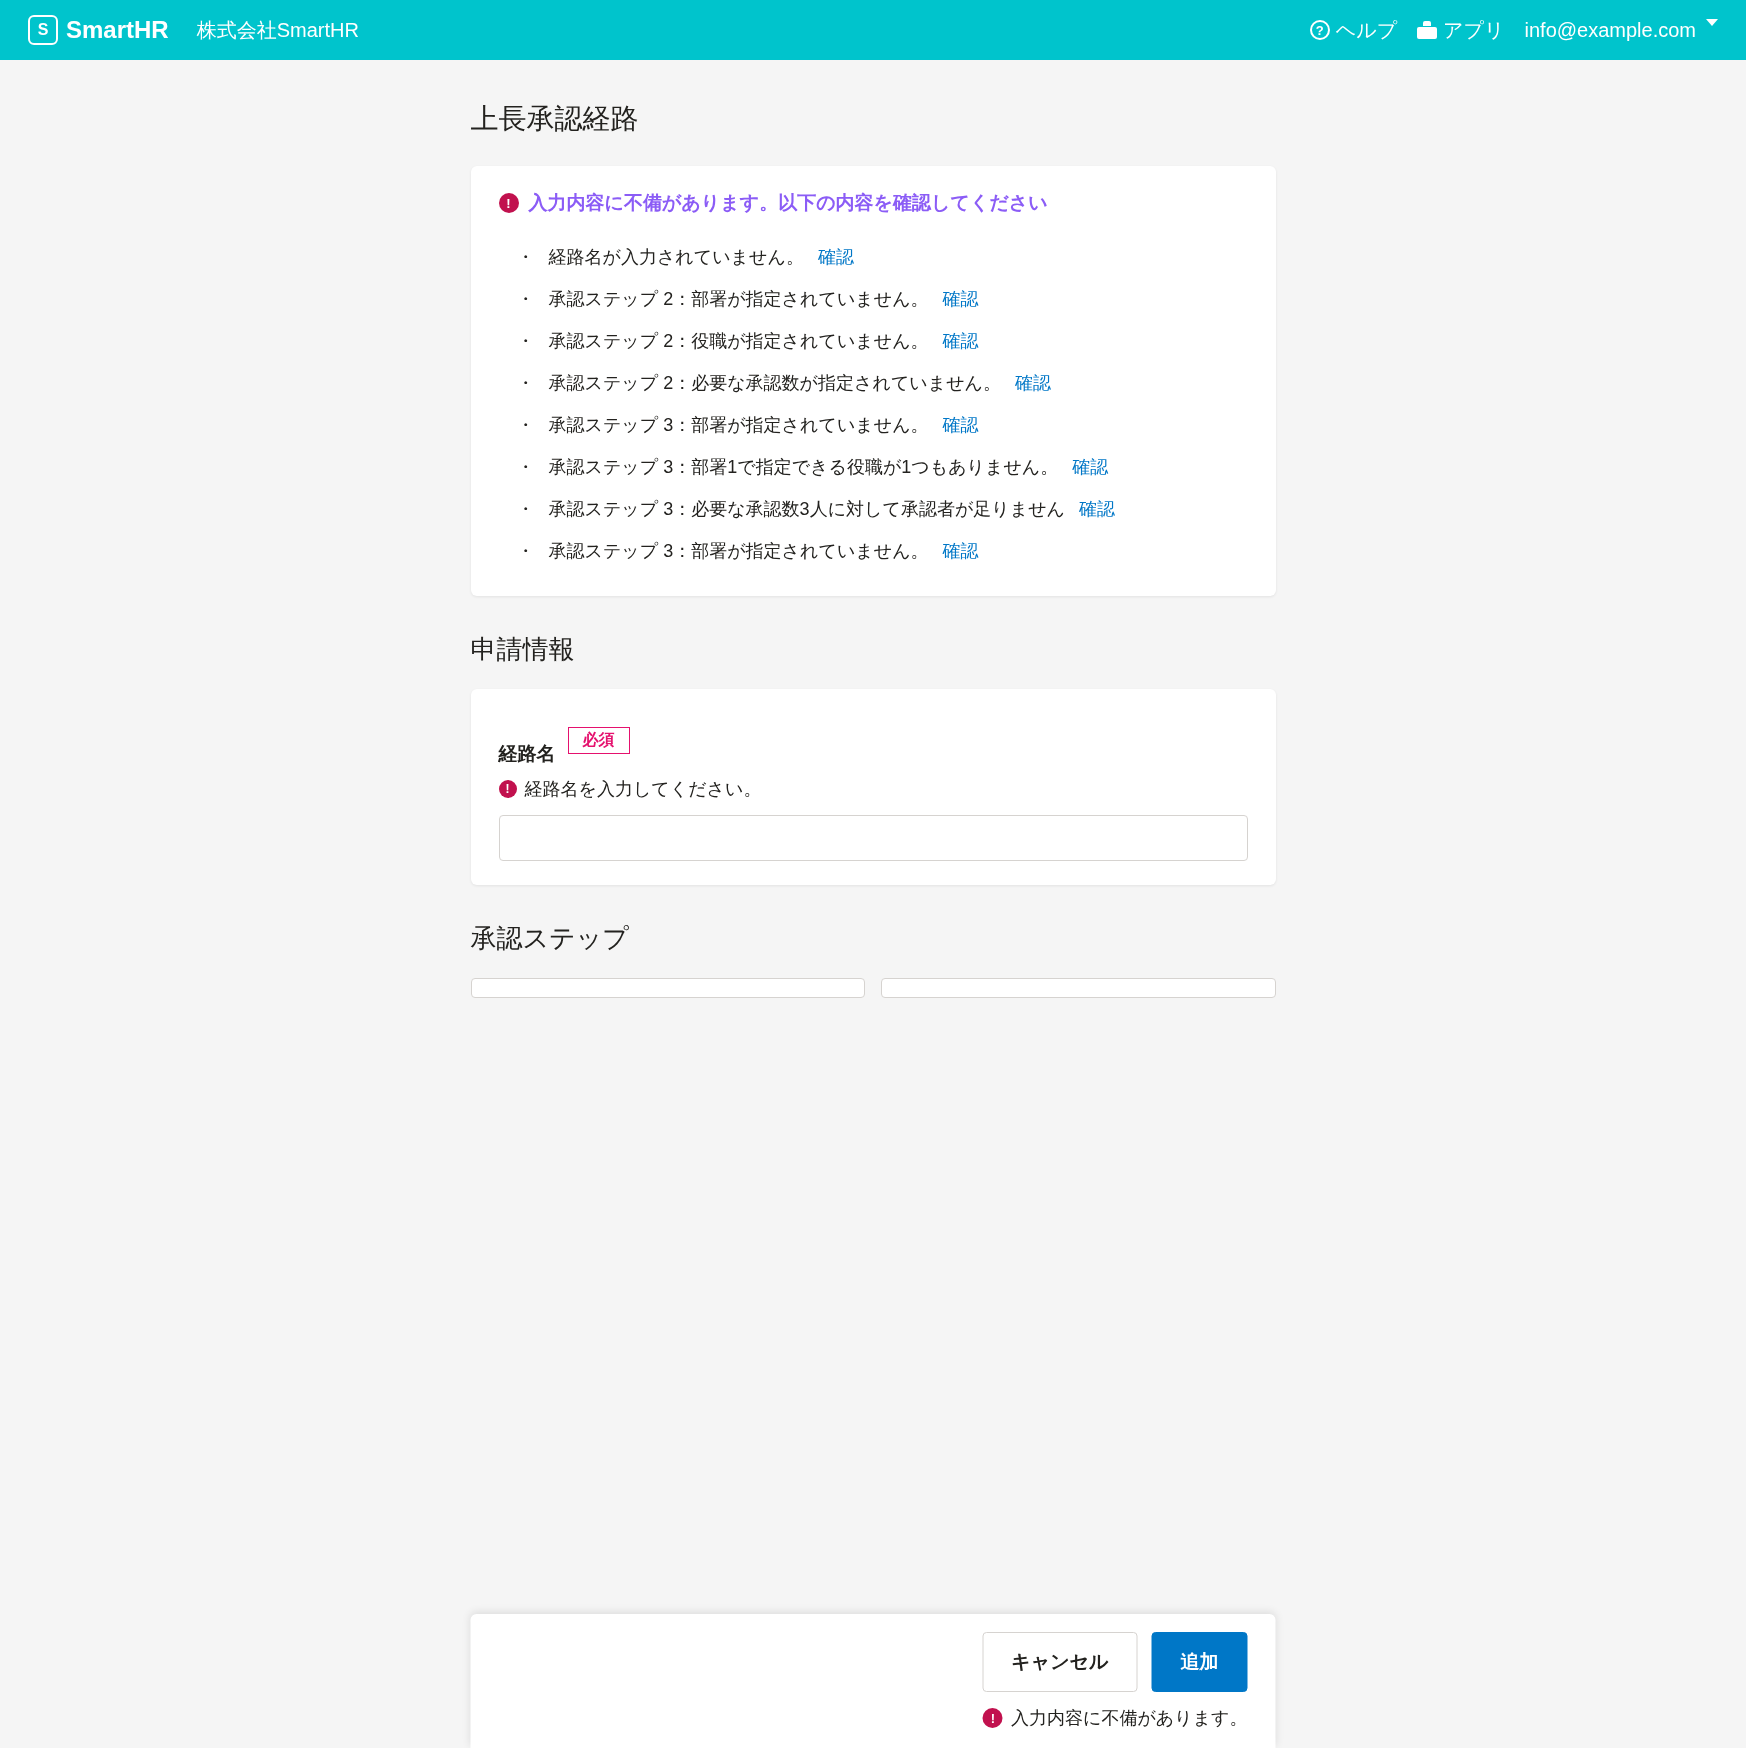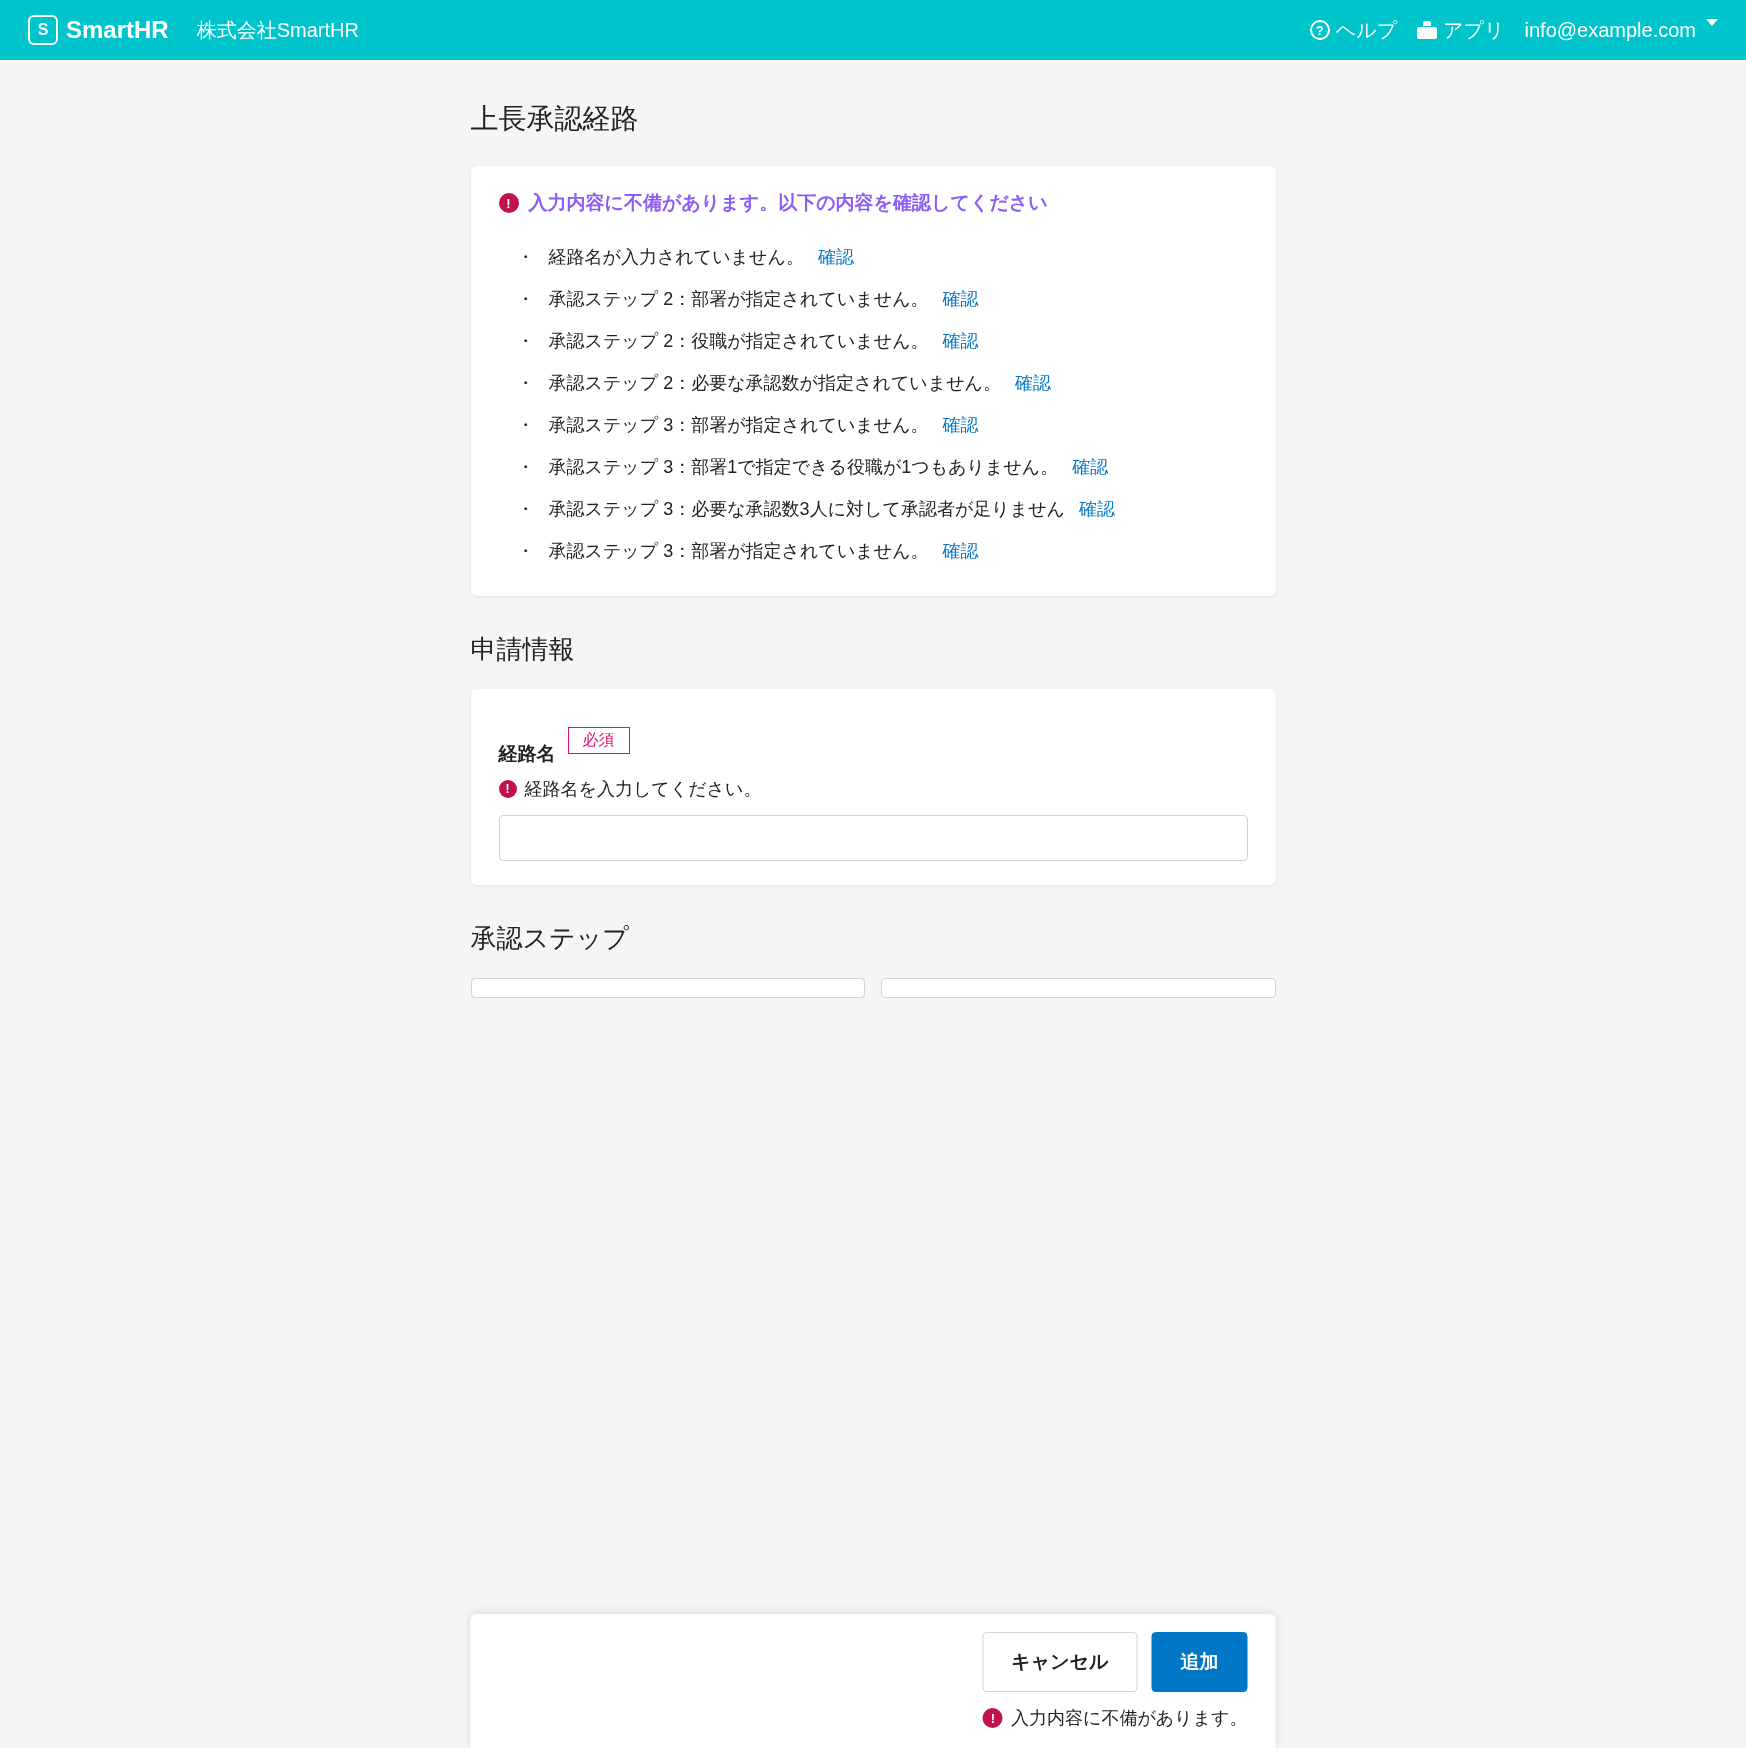--- a/index.html
+++ b/index.html
@@ -200,21 +200,21 @@
     }
     .field-label {
       font-size: 19px;
       font-weight: 700;
       margin-top: 28px;
     }
     .badge-required {
       border: 1px solid #e5116e;
       color: #e5116e;
       font-size: 16px;
-      font-weight: 400;
+      font-weight: 700;
       padding: 2px 14px;
       background: white;
     }
     .field-error {
       display: flex;
       align-items: center;
       gap: 8px;
       font-size: 18px;
       color: #23221f;
       margin-bottom: 14px;

